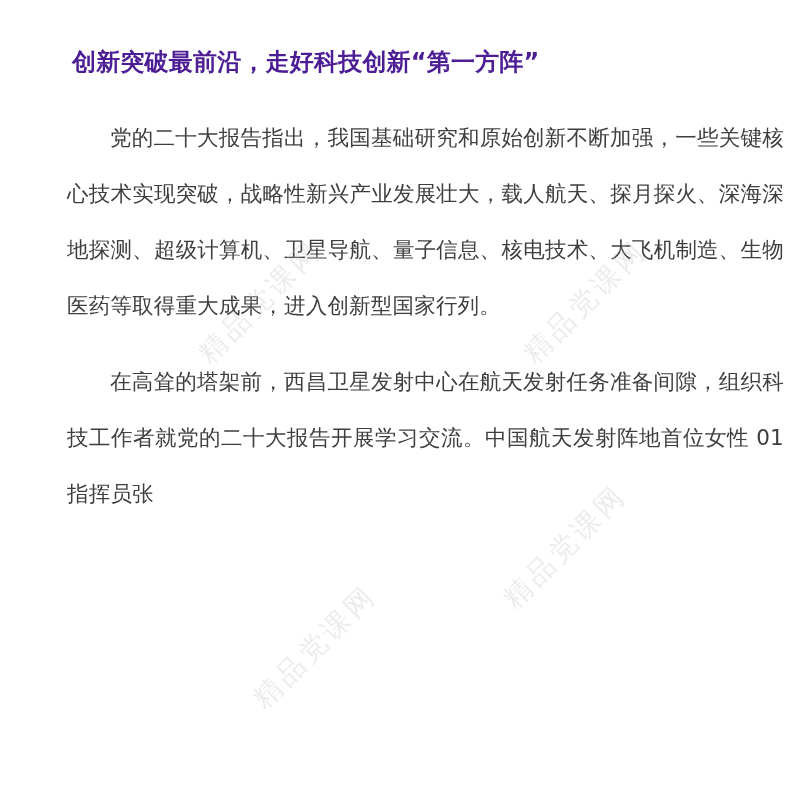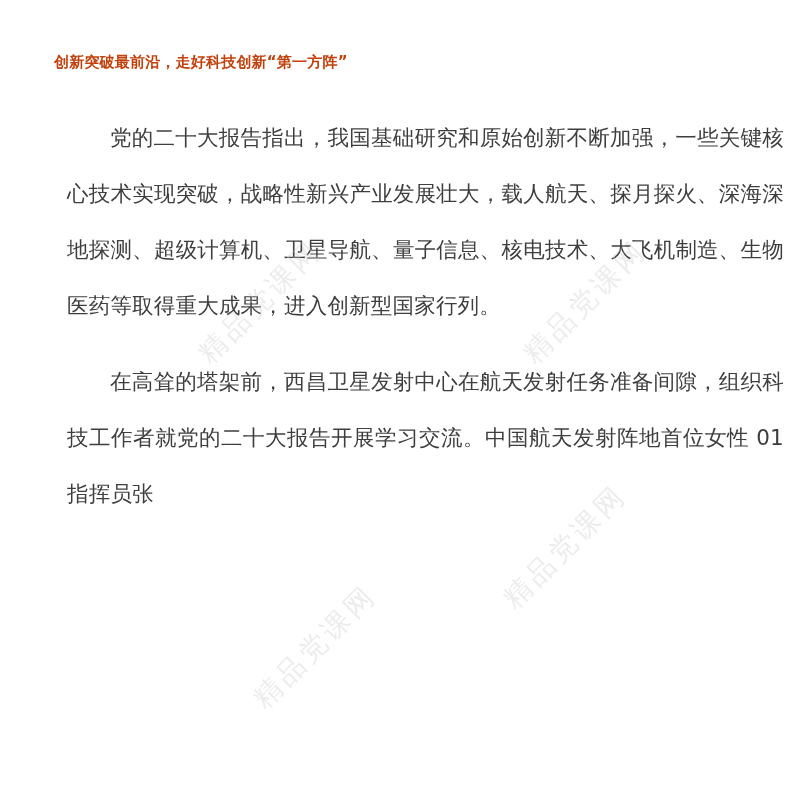--- a/index.html
+++ b/index.html
@@ -33,23 +33,23 @@
     .article p.indent {
       text-indent: 2em;
       margin-left: 43px;
     }
     .article p.gap {
       margin-top: 20px;
     }
     .article h2 {
       margin: 20px 0 0 0;
       padding-left: 2em;
-      font-size: 15px;
+      font-size: 24px;
       font-weight: bold;
-      color: #c2410c;
+      color: #4c1d95;
       line-height: 56px;
     }
     .watermark-layer {
       position: absolute;
       left: 0; top: 0;
       width: 800px; height: 800px;
       pointer-events: none;
       overflow: hidden;
     }
     .wm {

